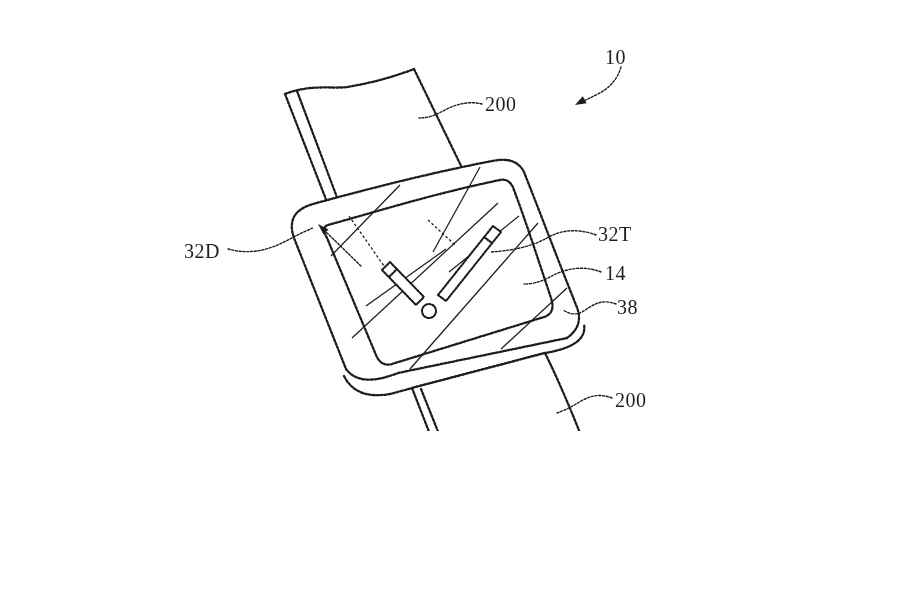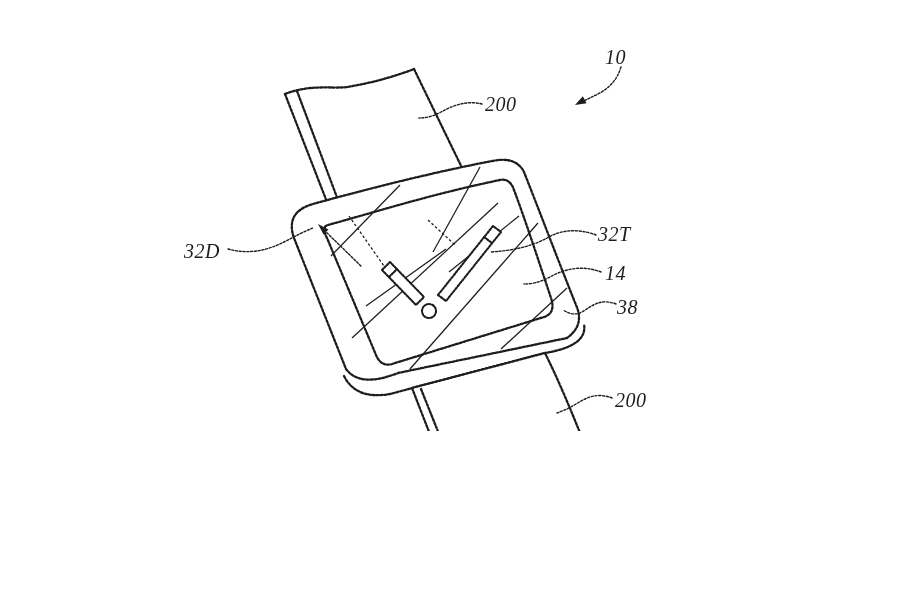--- a/index.html
+++ b/index.html
@@ -1,16 +1,16 @@
 <!DOCTYPE html>
 <html style="--ink: #1d1d1d; --bg: #ffffff;"><head>
 <meta charset="utf-8">
 <style>
   html,body{margin:0;padding:0;background:var(--bg,#ffffff);}
-  .stage{position:relative;width:900px;height:431px;background:var(--bg,#ffffff);overflow:hidden;font-style:italic;}
+  .stage{position:relative;width:900px;height:431px;background:var(--bg,#ffffff);overflow:hidden;}
   svg{display:block}
   .ln{fill:none;stroke:var(--ink,#1d1d1d);stroke-width:2.3;stroke-dasharray:2.2 1.8;stroke-linecap:round;stroke-linejoin:round}
   .face{fill:#ffffff;stroke:var(--ink,#1d1d1d);stroke-width:2.3;stroke-dasharray:2.2 1.8;stroke-linecap:round;stroke-linejoin:round}
   .fillonly{fill:#ffffff;stroke:none}
   .hand{fill:#ffffff;stroke:var(--ink,#1d1d1d);stroke-width:2.1;stroke-dasharray:2 1.6;stroke-linecap:round;stroke-linejoin:round}
   .glare{fill:none;stroke:var(--ink,#1d1d1d);stroke-width:1.25}
   .glare.dashed{stroke-dasharray:2.6 2.2}
   .leader{fill:none;stroke:var(--ink,#1d1d1d);stroke-width:1.4;stroke-dasharray:2.1 1.7;stroke-linecap:round}
   .ah{fill:var(--ink,#1d1d1d);stroke:none}
   .lbl{font-family:"Liberation Serif",serif;font-size:20px;fill:var(--ink,#1d1d1d);letter-spacing:.5px}

